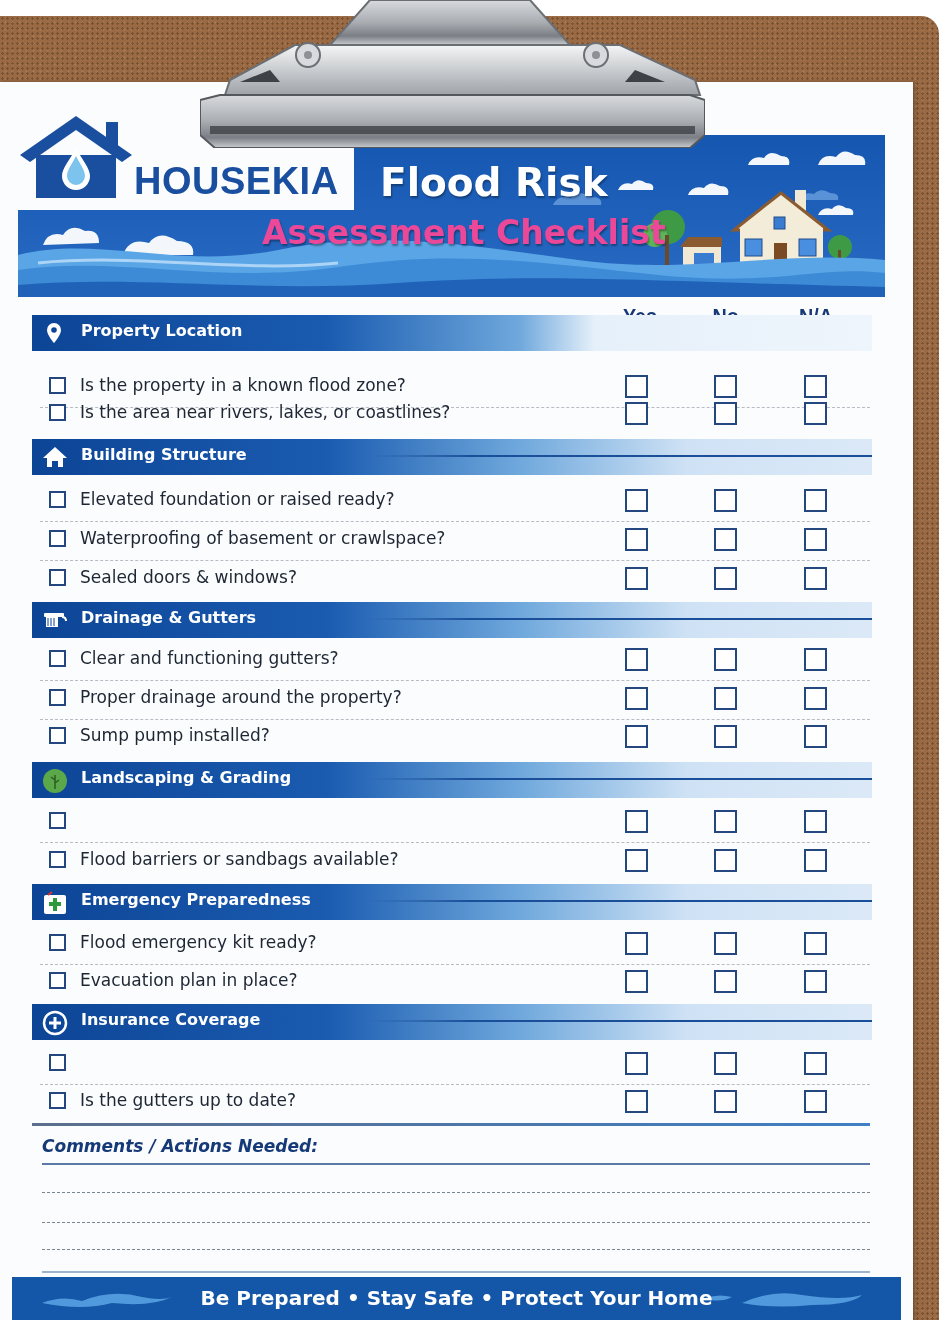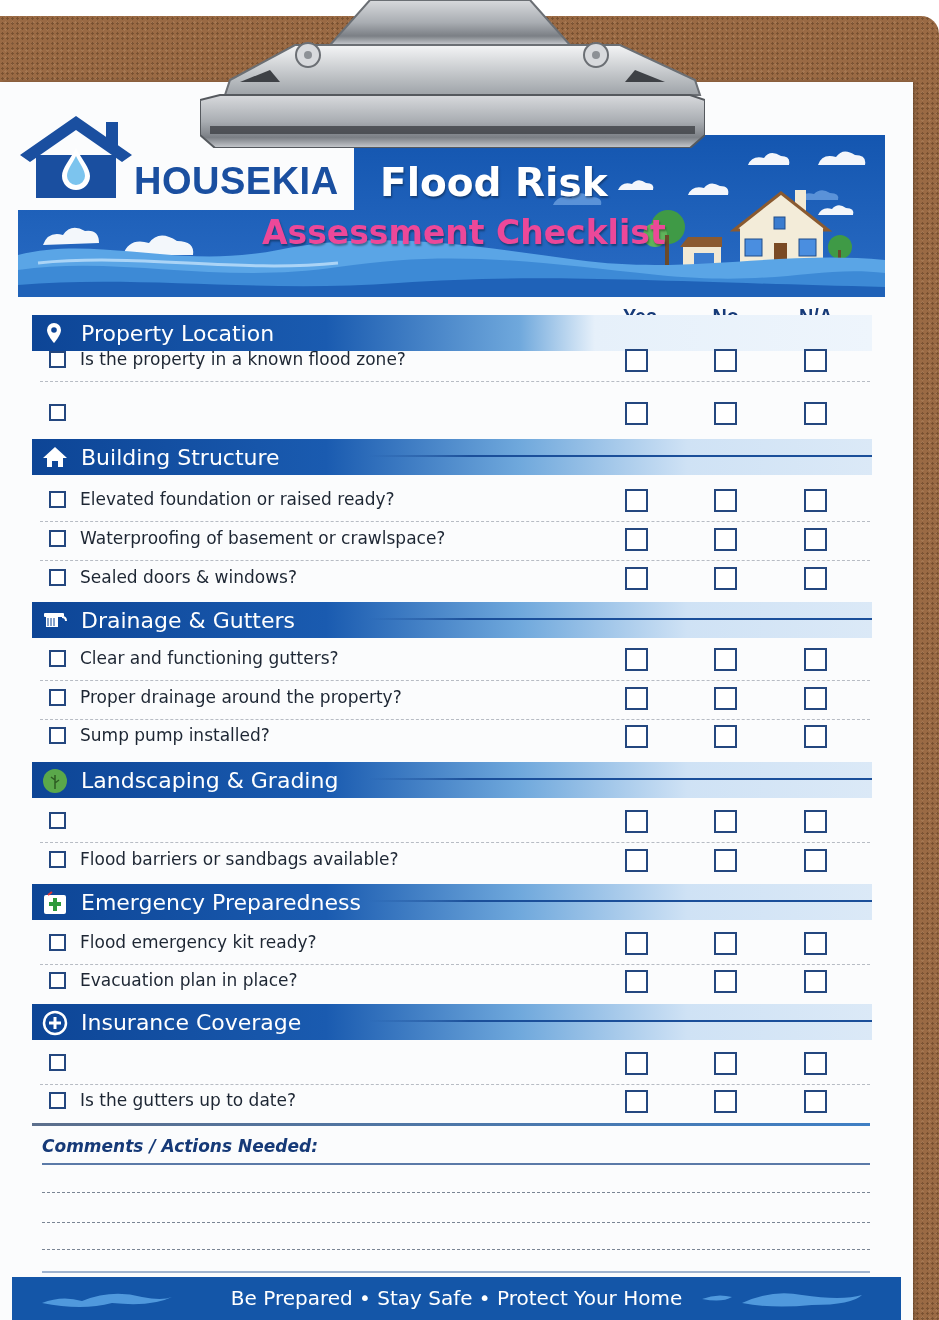--- a/index.html
+++ b/index.html
@@ -17,36 +17,36 @@
   .title1{position:absolute;left:380px;top:160px;font-family:"DejaVu Sans",sans-serif;font-weight:bold;font-size:39px;color:#fff;text-shadow:1px 2px 2px rgba(0,0,0,.35);}
   .title2{position:absolute;left:262px;top:213px;font-family:"DejaVu Sans",sans-serif;font-weight:bold;font-size:33px;color:#ec4899;text-shadow:1px 2px 2px rgba(0,0,0,.35);}
   
   .colhdr{position:absolute;top:304px;font-family:"Liberation Sans",sans-serif;font-weight:bold;font-size:22px;color:#163a78;transform:scaleX(.9);}
   .colline{position:absolute;left:595px;top:328px;width:275px;height:2px;background:#163a78;}
   
   .sec{position:absolute;left:32px;width:840px;height:36px;}
   .sec-bar{position:absolute;inset:0;background:linear-gradient(90deg,#0d4596 0%,#1a5bb0 35%,#6fa8dc 58%,#cfe2f5 78%,#dbe9f7 100%);}
   .sec-line{position:absolute;left:40%;right:0;top:16px;height:2px;background:linear-gradient(90deg,rgba(20,60,130,0),#1b4f9a 20%,#1b4f9a);}
   .sec-icon{position:absolute;left:10px;top:6px;width:24px;height:24px;}
-  .sec-title{position:absolute;left:49px;top:6px;font-family:"DejaVu Sans",sans-serif;font-weight:normal;font-size:22px;color:#fff;white-space:nowrap;}
+  .sec-title{position:absolute;left:49px;top:6px;font-family:"DejaVu Sans",sans-serif;font-weight:bold;font-size:16px;color:#fff;white-space:nowrap;}
   
   .row{position:absolute;left:40px;width:830px;height:39px;}
   .row.sep{border-bottom:1px dashed #b7bcc4;}
   .cb{position:absolute;width:17px;height:17px;border:2px solid #24477f;background:#fff;box-sizing:border-box;}
   .row .lead{left:9px;top:9px;}
   .row .q{position:absolute;left:40px;top:7px;font-family:"DejaVu Sans",sans-serif;font-size:17px;color:#1d2633;white-space:nowrap;}
   .row .c1{left:585px;top:7px;width:23px;height:23px;}
   .row .c2{left:674px;top:7px;width:23px;height:23px;}
   .row .c3{left:764px;top:7px;width:23px;height:23px;}
   
   .comments-title{position:absolute;left:42px;top:1136px;font-family:"DejaVu Sans",sans-serif;font-weight:bold;font-style:italic;font-size:17px;color:#163a78;}
   .cline{position:absolute;left:42px;width:828px;}
   
   .footer{position:absolute;left:12px;top:1277px;width:889px;height:43px;background:#1456a8;overflow:hidden;}
-  .footer-text{position:absolute;left:0;width:100%;top:9px;text-align:center;font-family:"DejaVu Sans",sans-serif;font-weight:normal;font-size:20px;color:#fff;white-space:nowrap;}
+  .footer-text{position:absolute;left:0;width:100%;top:9px;text-align:center;font-family:"DejaVu Sans",sans-serif;font-weight:bold;font-size:20px;color:#fff;white-space:nowrap;}
 </style>
 </head>
 <body>
 
 <div class="board"></div>
 <div class="paper"></div>
 
 <div class="banner">
   <svg width="867" height="162" viewBox="0 0 867 162">
     <defs>
@@ -146,29 +146,30 @@
 <div class="sec" style="top:315px">
   <div class="sec-bar" style="background:linear-gradient(90deg,#0d4596 0%,#1a5bb0 35%,#6fa8dc 58%,#e6f0fa 67%,#eef5fc 100%)"></div>
   <span class="sec-icon">
     <svg width="24" height="24" viewBox="0 0 24 24">
         <path d="M12 2a7 7 0 0 0-7 7c0 5 7 13 7 13s7-8 7-13a7 7 0 0 0-7-7z" fill="#fff"></path>
         <circle cx="12" cy="9" r="2.8" fill="#0d4596"></circle>
       </svg>
   </span>
   <span class="sec-title">Property Location</span>
 </div>
-<div class="row sep" style="top:342px">
+<div class="row sep" style="top:368px">
   <span class="cb lead"></span>
   <span class="q">Is the property in a known flood zone?</span>
   <span class="cb c1"></span>
   <span class="cb c2"></span>
   <span class="cb c3"></span>
 </div>
 <div class="row" style="top:395px">
   <span class="cb lead"></span>
+  <span class="q">Is the area near rivers, lakes, or coastlines?</span>
   <span class="cb c1"></span>
   <span class="cb c2"></span>
   <span class="cb c3"></span>
 </div>
 
 <div class="sec" style="top:439px">
   <div class="sec-bar"></div>
     <div class="sec-line"></div>
   <span class="sec-icon">
     <svg width="26" height="24" viewBox="0 0 26 24">

